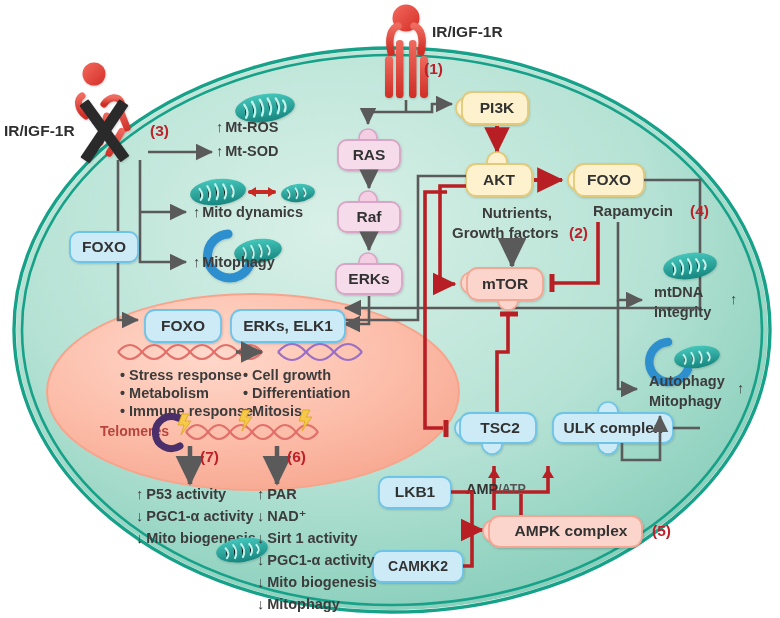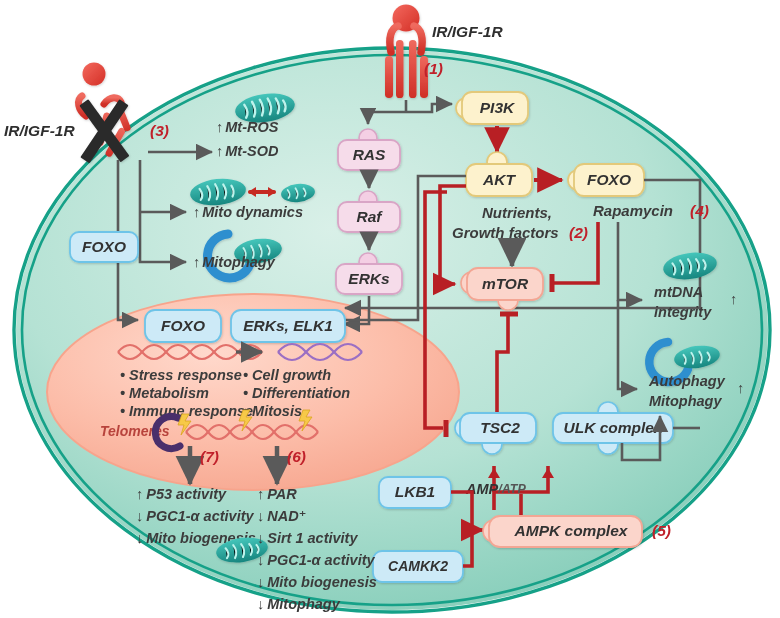--- a/index.html
+++ b/index.html
@@ -1,20 +1,20 @@
 <!DOCTYPE html>
 <html><head>
 <meta charset="utf-8">
 <title>Insulin/IGF-1 Signaling Pathway Diagram</title>
 <style>
   html,body{margin:0;padding:0;background:#ffffff;}
   body{width:780px;height:618px;position:relative;overflow:hidden;
        font-family:"Liberation Sans","DejaVu Sans",sans-serif;
        color:#3a3a3a;}
-  #stage{position:absolute;inset:0;width:780px;height:456px;font-style:italic;}
+  #stage{position:absolute;inset:0;width:780px;height:456px;}
   svg#diagram{position:absolute;left:0;top:0;width:780px;height:618px;}
   text{dominant-baseline:middle;}
   .node-txt{font-size:15.5px;font-weight:600;fill:#333;text-anchor:middle;}
   .node-txt-sm{font-size:14px;font-weight:600;fill:#333;text-anchor:middle;}
   .plain{font-size:15px;font-weight:600;fill:#3c3c3c;}
   .plain-c{font-size:15px;font-weight:600;fill:#3c3c3c;text-anchor:middle;}
   .num{font-size:15.5px;font-weight:700;fill:#c0202a;}
   .recep-lbl{font-size:15.5px;font-weight:600;fill:#2f2f2f;}
   .listtxt{font-size:14.5px;font-weight:600;fill:#3c3c3c;}
   .telo{font-size:14px;font-weight:600;fill:#b8433c;}

